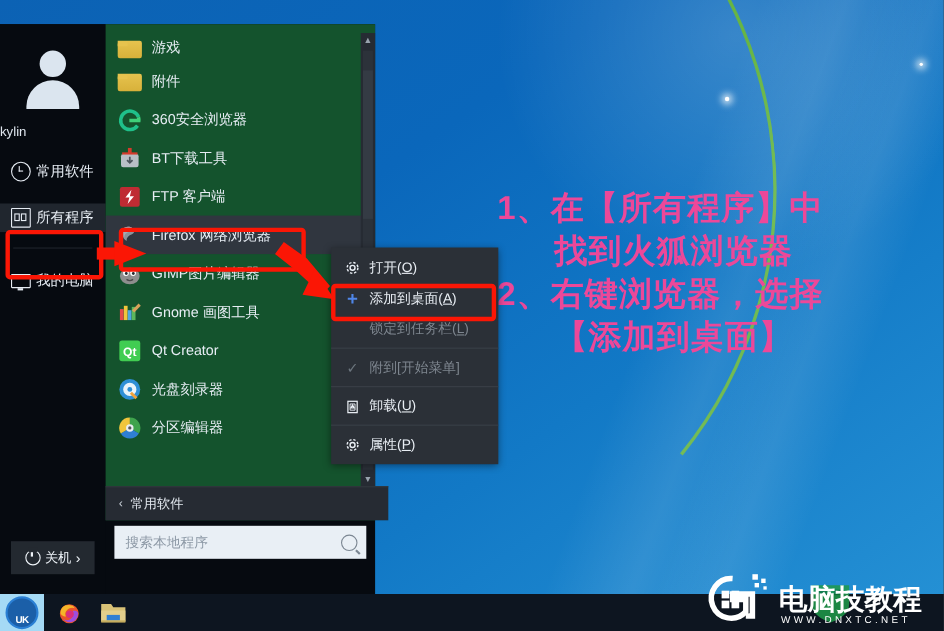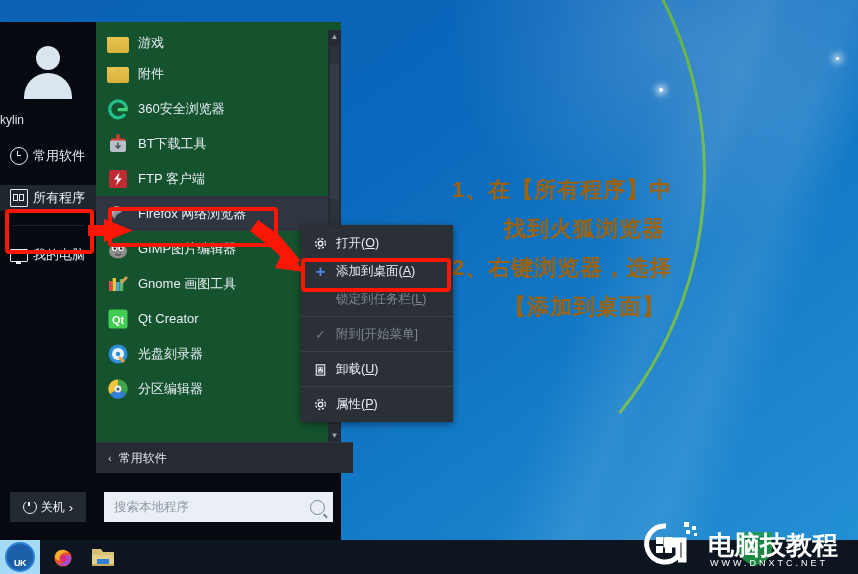--- a/index.html
+++ b/index.html
@@ -84,38 +84,38 @@
   #applist-footer{position:absolute;left:0;bottom:0;width:245px;height:30px;background:#262b33;
       border-top:1px solid #32383f;display:flex;align-items:center;gap:7px;padding-left:12px;
       color:#e2e8ef;font-size:12px;}
   .chev-l{color:#cfd6de;font-size:11px;}
   
   #shutdown{position:absolute;left:10px;bottom:18px;width:76px;height:30px;background:#232930;
      display:flex;align-items:center;justify-content:center;gap:4px;color:#eef3f8;font-size:12px;}
   .pw{width:12px;height:12px;border:1.4px solid #eef3f8;border-radius:50%;position:relative;display:inline-block;}
   .pw:before{content:"";position:absolute;left:4.3px;top:-2px;width:1.4px;height:7px;background:#eef3f8;}
   .pw:after{content:"";position:absolute;left:2px;top:-3px;width:8px;height:4px;background:#232930;}
-  #searchbox{position:absolute;left:104px;bottom:18px;width:229px;height:30px;background:#e9eff5;
+  #searchbox{position:absolute;left:104px;bottom:32px;width:229px;height:30px;background:#e9eff5;
      display:flex;align-items:center;padding:0 8px 0 10px;box-sizing:border-box;}
   #searchbox .ph{color:#8d99a6;font-size:12.5px;flex:1;}
   .mag{width:13px;height:13px;border:1.6px solid #7c8793;border-radius:50%;position:relative;}
   .mag:after{content:"";position:absolute;right:-4px;bottom:-3px;width:5px;height:1.6px;background:#7c8793;transform:rotate(45deg);}
   
   #ctxmenu{position:absolute;left:301px;top:225px;width:152px;background:#2b3037;
       box-shadow:0 2px 7px rgba(0,0,0,.45);padding:4px 0;}
   .ctx-row{display:flex;align-items:center;height:28px;gap:8px;padding-left:12px;color:#e9eef4;font-size:12.5px;}
   .ctx-row.dim{color:#7e868f;}
   .ctx-ico{width:15px;height:15px;flex:0 0 15px;position:relative;}
   .ctx-sep{height:1px;background:#3a4048;margin:3px 0;}
   .plus{color:#4f86e8;font-size:17px;line-height:15px;text-align:center;font-weight:bold;}
   .chk{color:#6c757e;font-size:13px;line-height:15px;text-align:center;}
   u{text-decoration:underline;}
   
-  #annot{position:absolute;left:452px;top:170px;width:396px;color:#a16207;
-      font-size:22px;line-height:39px;font-weight:bold;letter-spacing:1px;
+  #annot{position:absolute;left:452px;top:170px;width:396px;color:#ec4899;
+      font-size:30px;line-height:39px;font-weight:bold;letter-spacing:1px;
       text-align:left;}
   #annot .l2,#annot .l4{padding-left:52px;}
   
   .redbox{position:absolute;border:4px solid #fb1605;border-radius:4px;box-sizing:border-box;}
   
   #taskbar{position:absolute;left:0;bottom:0;width:858px;height:34px;background:#0d1520;}
   #startbtn{position:absolute;left:0;top:0;width:40px;height:34px;background:#a5daf5;
      display:flex;align-items:center;justify-content:center;}
   .uk{width:26px;height:26px;border-radius:50%;background:#1b5fa8;position:relative;
       display:flex;align-items:center;justify-content:center;

